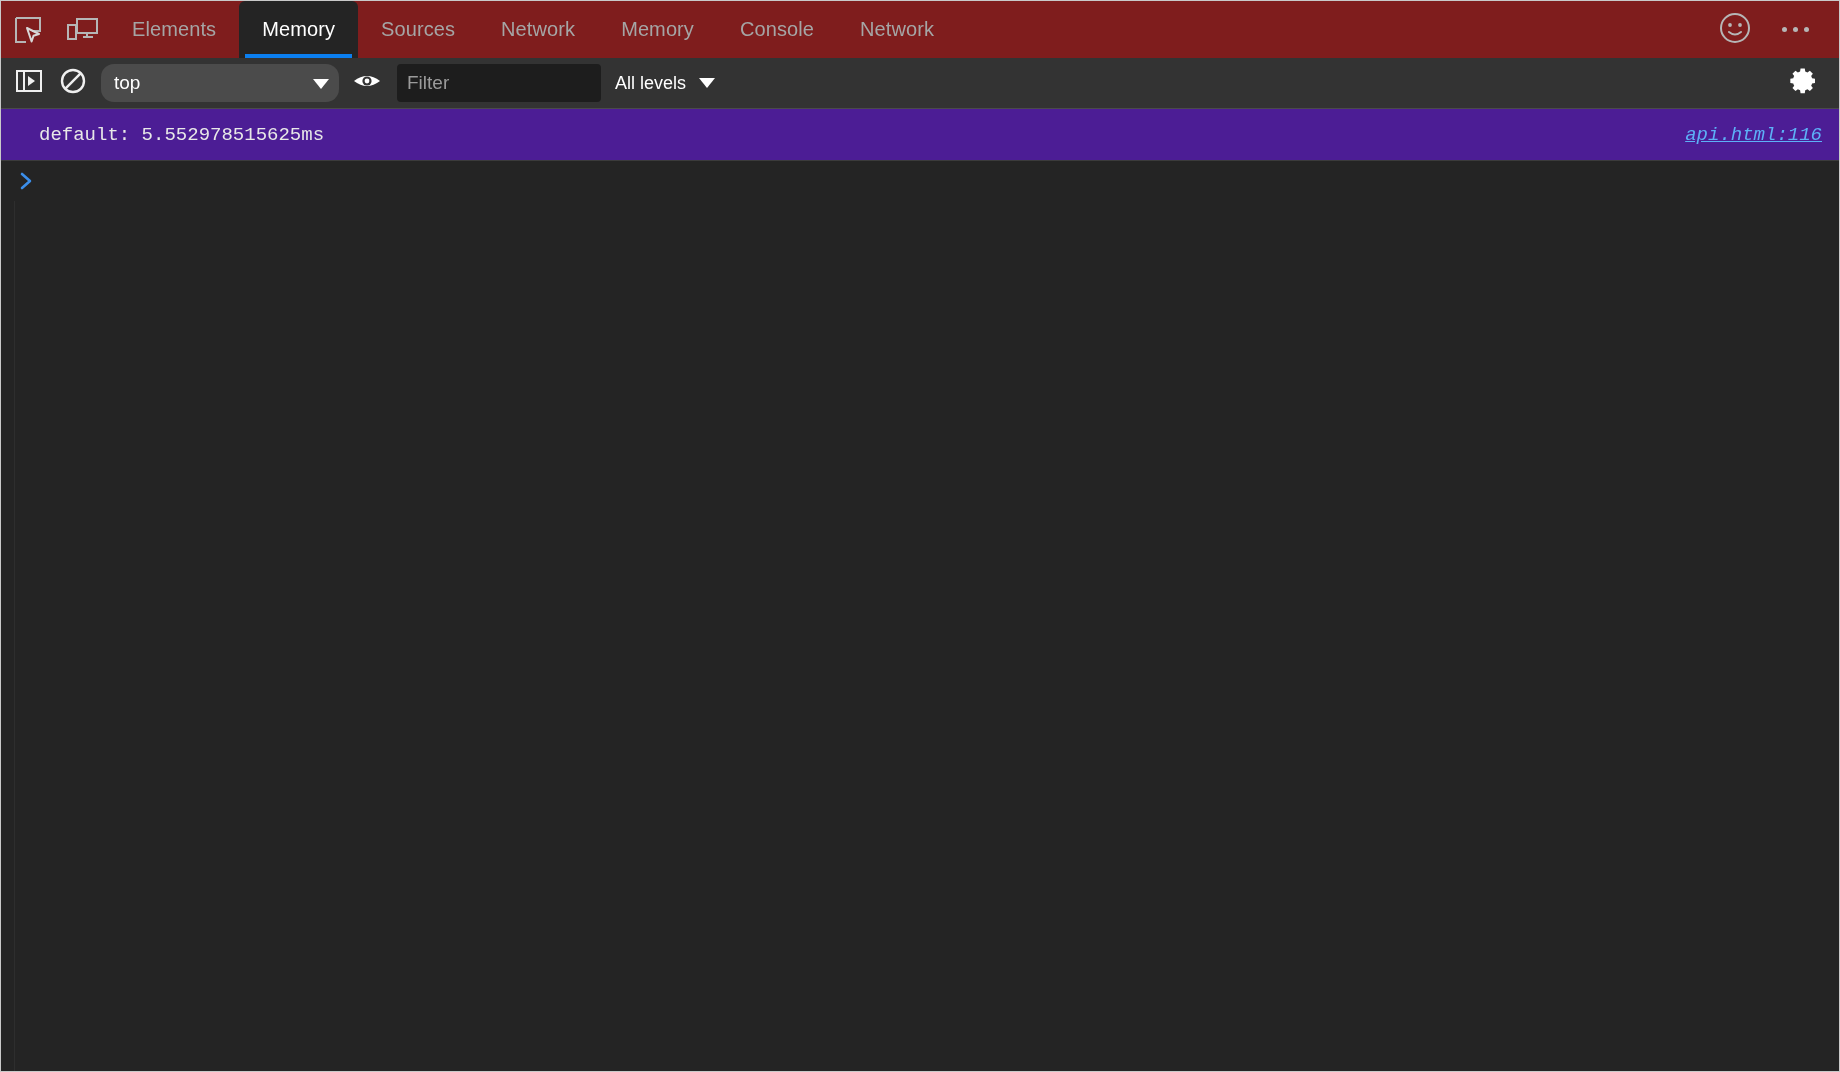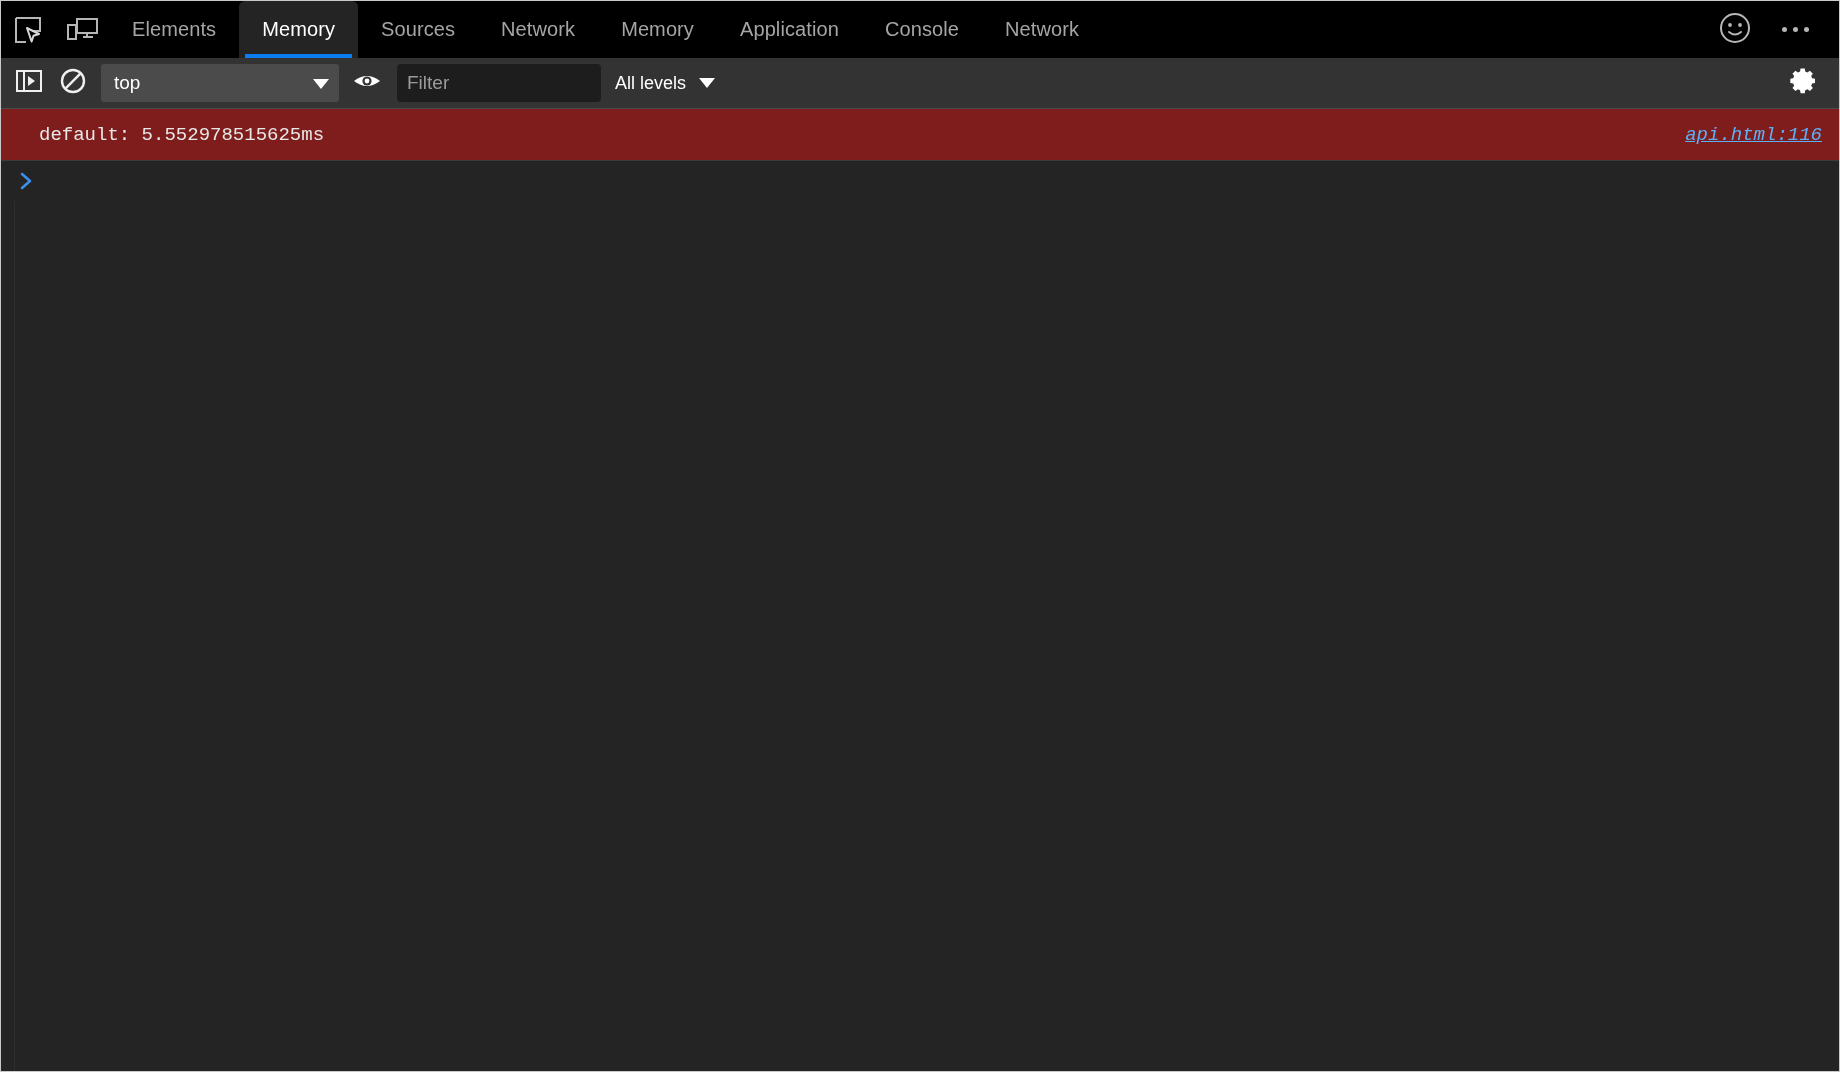--- a/index.html
+++ b/index.html
@@ -24,21 +24,21 @@
     flex-direction: column;
     box-sizing: border-box;
     border: 1px solid #c9c9c9;
   }
 
   
   .tabbar {
     position: relative;
     height: 57px;
     min-height: 57px;
-    background: #000000;
+    background: #7f1d1d;
     display: flex;
     align-items: stretch;
     box-sizing: border-box;
   }
   .tabbar-left {
     display: flex;
     align-items: center;
   }
   .tool-icon-btn {
     width: 54px;
@@ -123,21 +123,21 @@
     display: flex;
     align-items: center;
     justify-content: center;
     box-sizing: border-box;
   }
   .context-select {
     position: relative;
     width: 238px;
     height: 38px;
     background: #4b4b4b;
-    border-radius: 3px;
+    border-radius: 13px;
     display: flex;
     align-items: center;
     margin-left: 6px;
     box-sizing: border-box;
   }
   .context-select .label {
     color: #ffffff;
     font-size: 19px;
     padding-left: 13px;
   }
@@ -199,21 +199,21 @@
     top: 0;
     bottom: 0;
     width: 14px;
     border-right: 1px solid #2e2e2e;
     box-sizing: border-box;
   }
   .msg-row {
     position: relative;
     height: 52px;
     min-height: 36px;
-    background: #7f1d1d;
+    background: #4c1d95;
     border-bottom: 1px solid #3b3b3b;
     display: flex;
     align-items: center;
     box-sizing: border-box;
   }
   .msg-text {
     margin-left: 38px;
     color: #e8e8e8;
     font-family: "Liberation Mono", monospace;
     font-size: 19px;
@@ -289,23 +289,20 @@
         <span class="tab-underline"></span>
       </div>
       <div class="tab">
         <span>Sources</span>
       </div>
       <div class="tab">
         <span>Network</span>
       </div>
       <div class="tab">
         <span>Memory</span>
-      </div>
-      <div class="tab">
-        <span>Application</span>
       </div>
       <div class="tab">
         <span>Console</span>
       </div>
       <div class="tab">
         <span>Network</span>
       </div>
     </div>
 
     <div class="tabbar-right">

